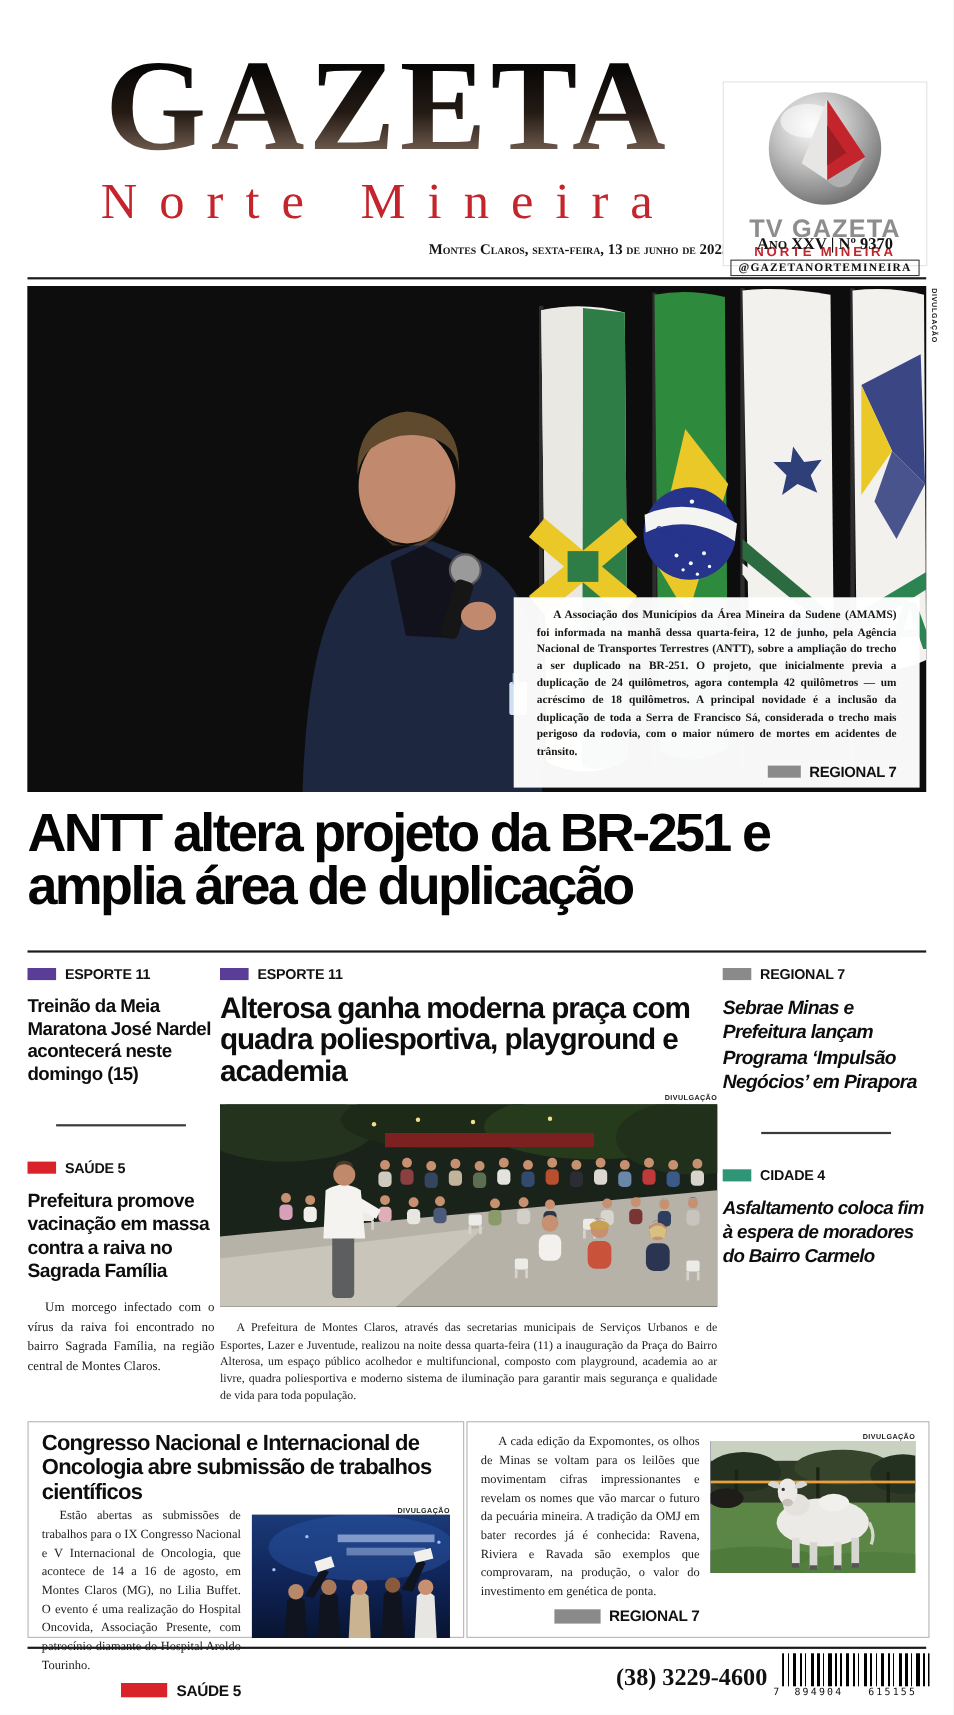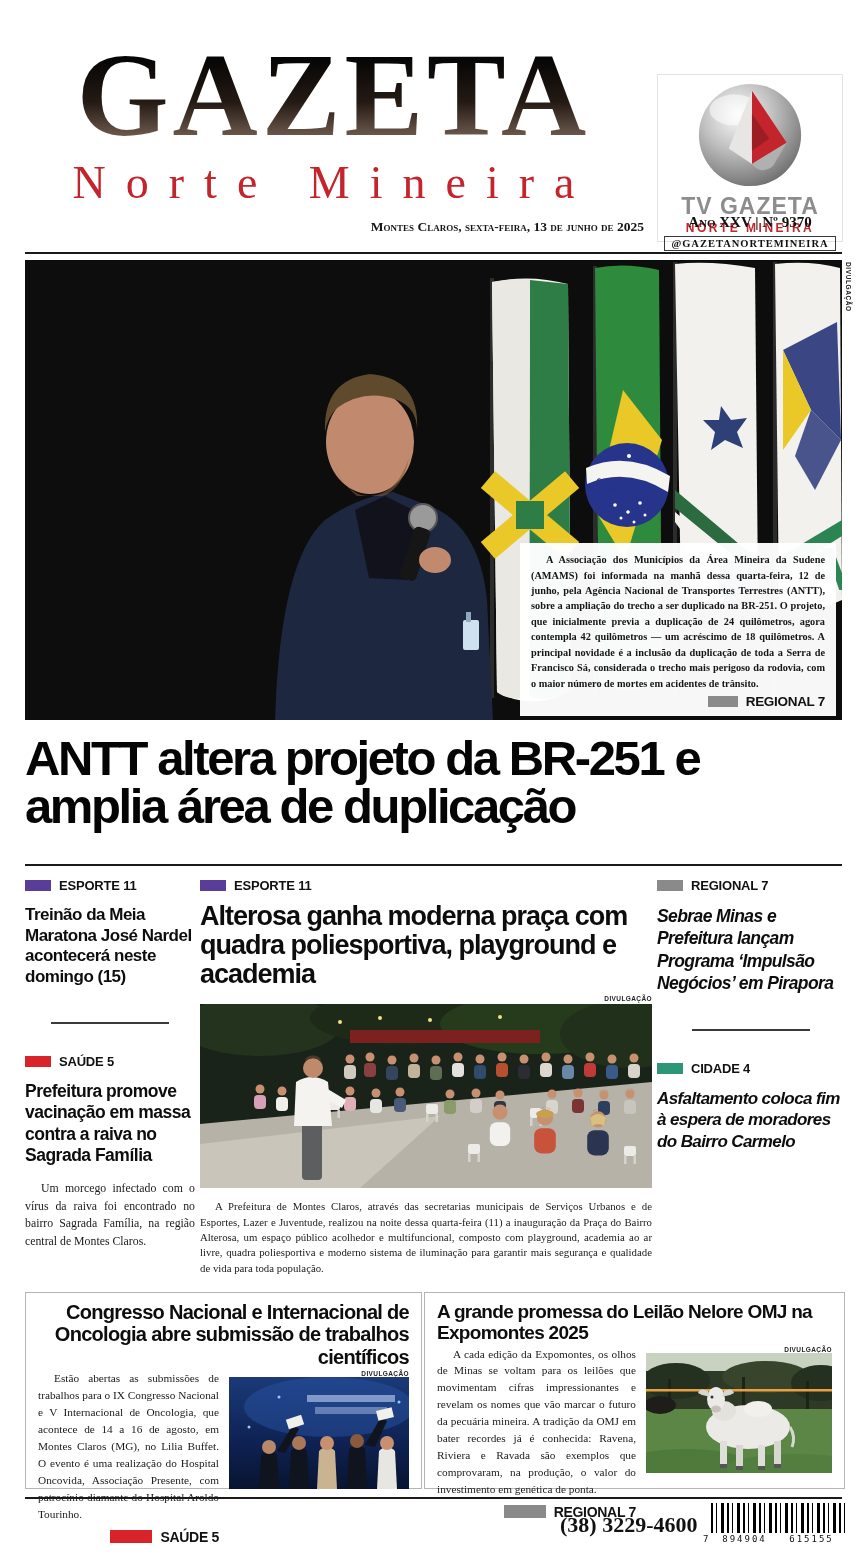--- a/index.html
+++ b/index.html
@@ -1,19 +1,19 @@
 <!DOCTYPE html>
 <html><head>
 <meta charset="utf-8">
 <style>
   html,body{margin:0;padding:0;background:#e8e8e8;}
   .page{position:relative;width:867px;height:1559px;background:#ffffff;margin:0 auto;overflow:hidden;
         font-family:"Liberation Sans",sans-serif;color:#111;}
   
-  .masthead-wrap{position:absolute;left:21px;top:36px;width:625px;text-align:center;}
+  .masthead-wrap{position:absolute;left:40px;top:36px;width:625px;text-align:center;}
   .masthead{font-family:"Liberation Serif",serif;font-weight:700;font-size:118px;line-height:1.02;
             letter-spacing:4px;background:linear-gradient(180deg,#050505 18%,#241a14 55%,#8c7465 96%);
             -webkit-background-clip:text;background-clip:text;color:transparent;}
   .masthead-sub{font-family:"Liberation Serif",serif;font-size:46px;color:#c4242b;letter-spacing:20px;
             margin-top:2px;line-height:1.1;}
   .dateline{font-family:"Liberation Serif",serif;font-variant:small-caps;font-weight:700;font-size:13.5px;
             text-align:right;margin-top:10px;padding-right:2px;color:#151515;}
   .tv-box{position:absolute;left:657px;top:40px;width:186px;height:168px;background:#fff;
           border:1px solid #e3e3e3;text-align:center;padding-top:6px;box-sizing:border-box;margin-top:34px;}
   .tv-title{font-weight:700;font-size:23px;color:#8d8d8d;letter-spacing:1px;line-height:1;margin-top:2px;}
@@ -21,22 +21,22 @@
   .edition{position:absolute;left:657px;top:214px;width:186px;text-align:center;
            font-family:"Liberation Serif",serif;font-variant:small-caps;font-weight:700;font-size:15px;}
   .social{position:absolute;left:657px;top:233px;width:186px;text-align:center;}
   .social span{display:inline-block;border:1px solid #3a3a3a;padding:1px 6px;
            font-family:"Liberation Serif",serif;font-weight:700;font-size:10.5px;letter-spacing:1px;}
   .rule{position:absolute;left:25px;width:817px;height:2px;background:#1a1a1a;}
   
   .main-photo{position:absolute;left:25px;top:260px;width:817px;height:460px;background:#0b0b0b;}
   .vert-credit{position:absolute;left:845px;top:262px;writing-mode:vertical-rl;font-size:6.5px;
            font-weight:700;letter-spacing:.6px;color:#222;}
-  .photo-caption-box{position:absolute;right:6px;bottom:4px;width:316px;background:rgba(255,255,255,.97);
-           padding:9px 11px 7px;box-sizing:border-box;}
+  .photo-caption-box{position:absolute;right:6px;bottom:4px;width:369px;background:rgba(255,255,255,.97);
+           padding:9px 21px 7px;box-sizing:border-box;}
   .photo-caption{font-family:"Liberation Serif",serif;font-weight:700;font-size:10.3px;line-height:1.5;
            text-align:justify;text-indent:15px;color:#151515;}
   .cap-tag-row{display:flex;justify-content:flex-end;align-items:center;gap:8px;margin-top:3px;}
   .cap-tag-block{width:30px;height:11px;background:#8a8a8a;}
   .cap-tag-label{font-weight:800;font-size:13.5px;letter-spacing:-0.3px;}
   
   .lead-headline{position:absolute;left:25px;top:734px;width:800px;font-weight:800;font-size:49px;
            line-height:0.98;letter-spacing:-2.4px;color:#050505;}
   
   .tag{display:flex;align-items:center;gap:8px;font-weight:800;font-size:13px;letter-spacing:-0.2px;color:#111;}
@@ -54,21 +54,21 @@
   .body-serif{font-family:"Liberation Serif",serif;font-size:11.8px;line-height:1.48;text-align:justify;
            text-indent:16px;margin-top:14px;color:#1a1a1a;}
   .mini-credit{font-weight:700;font-size:6.5px;letter-spacing:.4px;color:#222;text-align:right;margin-top:6px;}
   .mid-photo{width:452px;height:184px;margin-top:2px;background:#101510;}
   .mid-caption{font-family:"Liberation Serif",serif;font-size:10.8px;line-height:1.42;text-align:justify;
            text-indent:15px;margin-top:7px;color:#1a1a1a;}
   
   .bbox{position:absolute;top:1292px;height:197px;border:1px solid #b5b5b5;box-sizing:border-box;padding:8px 12px;}
   .bbox-left{left:25px;width:397px;}
   .bbox-right{left:424px;width:421px;}
-  .bbox-hl{font-weight:800;font-size:20px;line-height:1.12;letter-spacing:-0.7px;color:#0d0d0d;text-align:right;}
+  .bbox-hl{font-weight:800;font-size:20px;line-height:1.12;letter-spacing:-0.7px;color:#0d0d0d;}
   .bbox-hl2{font-weight:800;font-size:19px;line-height:1.12;letter-spacing:-0.7px;color:#0d0d0d;}
   .bbox-row{display:flex;gap:10px;margin-top:2px;}
   .bbox-body{font-family:"Liberation Serif",serif;font-size:11.3px;line-height:1.5;text-align:justify;
            text-indent:16px;color:#1a1a1a;flex:1;}
   .bbox-photo-col{width:180px;flex:none;}
   .bbox-photo{width:180px;background:#0d1b3d;}
   .bbox-tag-row{display:flex;justify-content:flex-end;align-items:center;gap:8px;margin-top:6px;}
   .bbox-tag-block{width:42px;height:13px;}
   .bbox-tag-label{font-weight:800;font-size:14px;letter-spacing:-0.3px;}
   
@@ -364,21 +364,20 @@
           <path d="M48,74 L64,48 L70,52 L56,76 Z" fill="#10141f"></path>
           <path d="M136,68 L152,40 L158,44 L146,70 Z" fill="#10141f"></path>
           <rect x="58" y="40" width="16" height="10" transform="rotate(-18 66 45)" fill="#f2f0ea"></rect>
           <rect x="148" y="32" width="16" height="10" transform="rotate(-14 156 37)" fill="#f2f0ea"></rect>
         </svg>
       </div>
     </div>
   </div>
 
   <div class="bbox bbox-right">
-    <div class="bbox-hl2">A grande promessa do Leilão Nelore OMJ na Expomontes 2025</div>
     <div class="bbox-row">
       <div>
         <div class="bbox-body">A cada edição da Expomontes, os olhos de Minas se voltam para os leilões que movimentam cifras impressionantes e revelam os nomes que vão marcar o futuro da pecuária mineira. A tradição da OMJ em bater recordes já é conhecida: Ravena, Riviera e Ravada são exemplos que comprovaram, na produção, o valor do investimento em genética de ponta.</div>
         <div class="bbox-tag-row">
           <span class="bbox-tag-block" style="background:#8a8a8a;"></span>
           <span class="bbox-tag-label">REGIONAL 7</span>
         </div>
       </div>
       <div class="bbox-photo-col" style="width:186px;">
         <div class="mini-credit" style="margin-top:0;">DIVULGAÇÃO</div>

